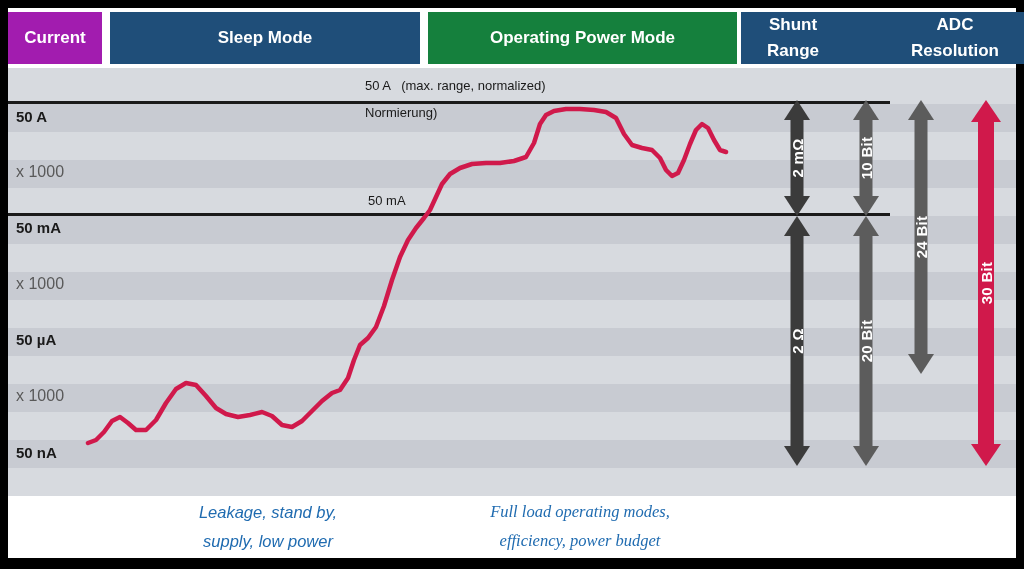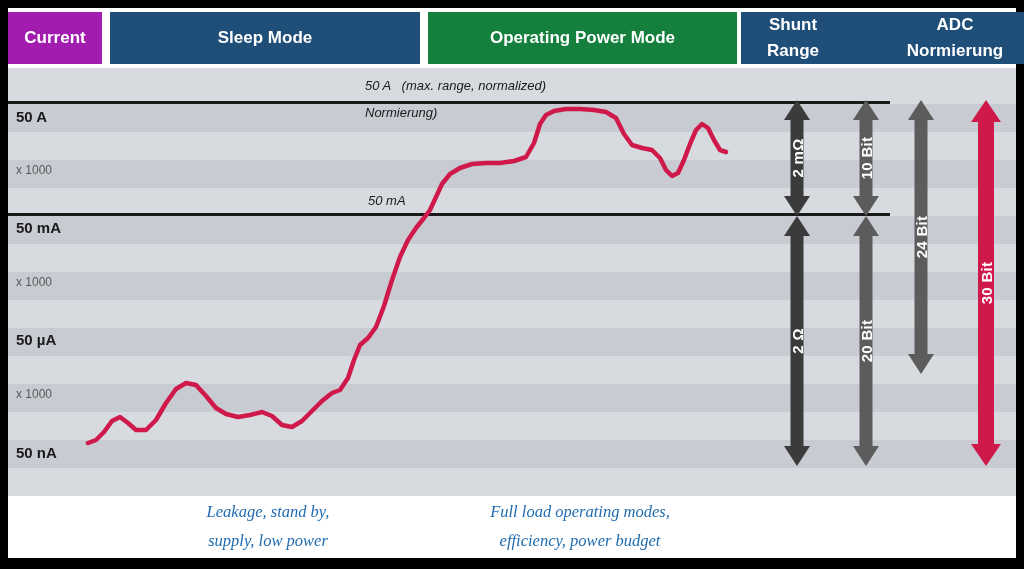--- a/index.html
+++ b/index.html
@@ -8,22 +8,22 @@
   .content-bg { position:absolute; left:8px; top:8px; width:1008px; height:550px; background:#ffffff; }
   .band-top { position:absolute; left:8px; top:68px; width:1008px; height:36px; }
   .stripes  { position:absolute; left:8px; top:104px; width:1008px; height:392px;
               background:repeating-linear-gradient(to bottom, var(--dark) 0 28px, var(--light) 28px 56px); }
   .hdr { position:absolute; top:12px; height:52px; color:#fff; font-weight:700; font-size:17px;
          display:flex; flex-direction:column; align-items:center; justify-content:center;
          text-align:center; line-height:1.55; z-index:7; }
   .refline { position:absolute; left:8px; width:882px; height:3px; z-index:2; }
   .ylab { position:absolute; left:16px; z-index:3; }
   .ylab.major { font-weight:700; font-size:15px; color:#1a1a1a; }
-  .ylab.minor { font-size:12px; color:#595959; }
-  .ann { position:absolute; font-size:13px; color:#1a1a1a; white-space:pre; z-index:3;font-style:italic; }
+  .ylab.minor { font-size:16px; color:#595959; }
+  .ann { position:absolute; font-size:13px; color:#1a1a1a; white-space:pre; z-index:3; }
   .curve-svg { position:absolute; left:0; top:0; z-index:5; pointer-events:none; }
   .varrow { position:absolute; z-index:6; }
   .varrow .head-top { position:absolute; top:0; left:50%; transform:translateX(-50%); width:0; height:0;
       border-left:calc(var(--w)/2) solid transparent; border-right:calc(var(--w)/2) solid transparent;
       border-bottom:var(--h) solid var(--c); }
   .varrow .head-bottom { position:absolute; bottom:0; left:50%; transform:translateX(-50%); width:0; height:0;
       border-left:calc(var(--w)/2) solid transparent; border-right:calc(var(--w)/2) solid transparent;
       border-top:var(--h) solid var(--c); }
   .varrow .shaft { position:absolute; top:calc(var(--h) - 3px); bottom:calc(var(--h) - 3px);
       left:50%; transform:translateX(-50%); width:var(--s); background:var(--c); }
@@ -47,21 +47,21 @@
   </div>
   <div class="hdr" style="left: 428px; width: 309px; background: #15803d;">
     <span>Operating Power Mode</span>
   </div>
   <div class="hdr" style="left: 741px; width: 104px; background: rgb(31, 78, 121); justify-content: space-between;">
     <span>Shunt</span>
     <span>Range</span>
   </div>
   <div class="hdr" style="left: 840px; width: 176px; background: rgb(31, 78, 121); padding-left: 27px;">
     <span>ADC</span>
-    <span>Normierung</span>
+    <span>Resolution</span>
   </div>
 
   <div class="refline" style="top: 101px; background: rgb(26, 26, 26);"></div>
   <div class="refline" style="top: 213px; background: rgb(26, 26, 26);"></div>
 
   <div class="ylab major" style="top:108px">50 A</div>
   <div class="ylab minor" style="top:163px">x 1000</div>
   <div class="ylab major" style="top:219px">50 mA</div>
   <div class="ylab minor" style="top:275px">x 1000</div>
   <div class="ylab major" style="top:331px">50 µA</div>
@@ -107,21 +107,21 @@
     <div class="head-bottom"></div>
     <span class="alabel">24 Bit</span>
   </div>
   <div class="varrow" style="left: 971px; top: 100px; width: 30px; height: 366px; --w: 30px; --h: 22px; --s: 16px; --c: #D0194B;">
     <div class="head-top"></div>
     <div class="shaft"></div>
     <div class="head-bottom"></div>
     <span class="alabel">30 Bit</span>
   </div>
 
-  <div class="foot" style="left: 118px; top: 498px; width: 300px; color: rgb(31, 107, 176); font-family: Liberation Serif, serif;">
+  <div class="foot" style="left: 118px; top: 498px; width: 300px; color: rgb(31, 107, 176);">
     <div>Leakage, stand by,</div>
     <div>supply, low power</div>
   </div>
   <div class="foot" style="left: 425px; top: 498px; width: 310px; color: rgb(31, 107, 176); font-family: Liberation Serif, serif;">
     <div>Full load operating modes,</div>
     <div>efficiency, power budget</div>
   </div>
 </div>
 
 </body></html>

